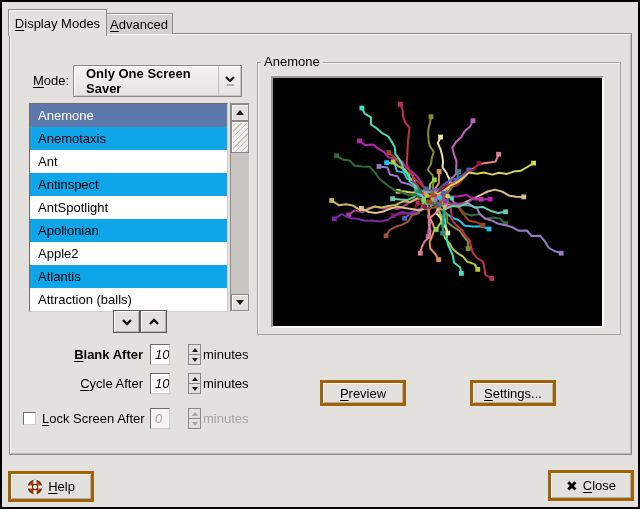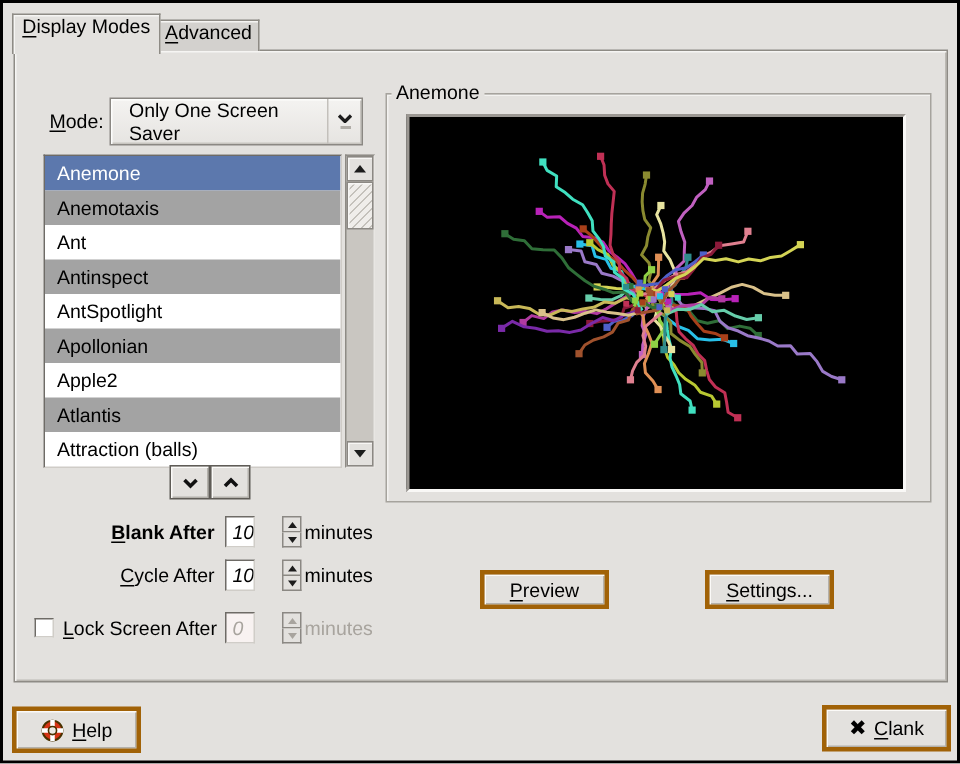--- a/index.html
+++ b/index.html
@@ -11,52 +11,52 @@
   .abs{position:absolute;}
   .win-border{position:absolute;inset:0;border:2px solid #000;pointer-events:none;z-index:50;}
   
   .page{
     left:9px;top:33px;width:621px;height:420px;
     background:#e3e1de;border:1px solid #8e8b85;
     box-shadow:inset 1px 1px 0 #f6f5f3, inset -1px -1px 0 #bcb9b3;
   }
   .tab{
     border:1px solid #8e8b85;border-bottom:none;
-    display:flex;justify-content:center;
+    display:flex;align-items:center;justify-content:center;
     box-shadow:inset 1px 1px 0 #f6f5f3;
   }
   .tab.active{
     left:8px;top:9px;width:97px;height:26px;background:#e3e1de;z-index:3;
   }
   .tab.inactive{
     left:105px;top:13px;width:66px;height:20px;background:#d3d1ce;z-index:1;
   }
   .mn{text-decoration:underline;text-underline-offset:2px;}
   
   .combo{
     left:73px;top:65px;width:167px;height:30px;
     background:linear-gradient(#f4f3f1,#e6e4e1);
     border:1px solid #8b8883;
     box-shadow:inset 1px 1px 0 #fdfdfc, inset -1px -1px 0 #c8c5c0;
     display:flex;align-items:center;cursor:default;
   }
-  .combo-text{padding-left:12px;flex:1;}
+  .combo-text{padding-left:12px;flex:1;font-weight:bold;}
   .combo-arrow{
     width:22px;height:100%;border-left:1px solid #c3c0bb;
     display:flex;flex-direction:column;align-items:center;justify-content:center;gap:2px;
   }
   .combo-dash{width:7px;height:2px;background:#b0ada7;}
   
   .list{
     left:29px;top:103px;width:199px;height:209px;background:#fff;
     border:1px solid;border-color:#6e6b66 #cfccc7 #cfccc7 #6e6b66;
     box-sizing:border-box;overflow:hidden;
   }
   .row{height:23px;line-height:23px;padding-left:8px;white-space:nowrap;cursor:default;}
-  .row.alt{background:#a3a3a3;}
+  .row.alt{background:#0ea5e9;}
   .row.sel{background:#5c78ad;color:#fff;}
   
   .sb{
     left:230px;top:103px;width:20px;height:209px;background:#c9c6c1;
     border:1px solid;border-color:#8e8b85 #e8e6e3 #e8e6e3 #8e8b85;box-sizing:border-box;
   }
   .sb-btn{
     position:absolute;left:0;width:18px;height:17px;background:#e3e1de;
     border:1px solid #8b8883;box-shadow:inset 1px 1px 0 #f8f7f5;box-sizing:border-box;
     display:flex;align-items:center;justify-content:center;
@@ -360,14 +360,14 @@
         <line x1="8" y1="11" x2="8" y2="15"></line>
       <line x1="1" y1="8" x2="5" y2="8"></line>
         <line x1="11" y1="8" x2="15" y2="8"></line>
     </g>
     <circle cx="8" cy="8" r="2.7" fill="#ece9e4" stroke="#4a3200" stroke-width="1.1"></circle>
   </svg>
   <span><span></span><span class="mn">H</span><span>elp</span></span>
 </div>
 <div class="abs btn btn-close">
   <span class="close-x">✖</span>
-  <span><span></span><span class="mn">C</span><span>lank</span></span>
+  <span><span></span><span class="mn">C</span><span>lose</span></span>
 </div>
 
 </body></html>

